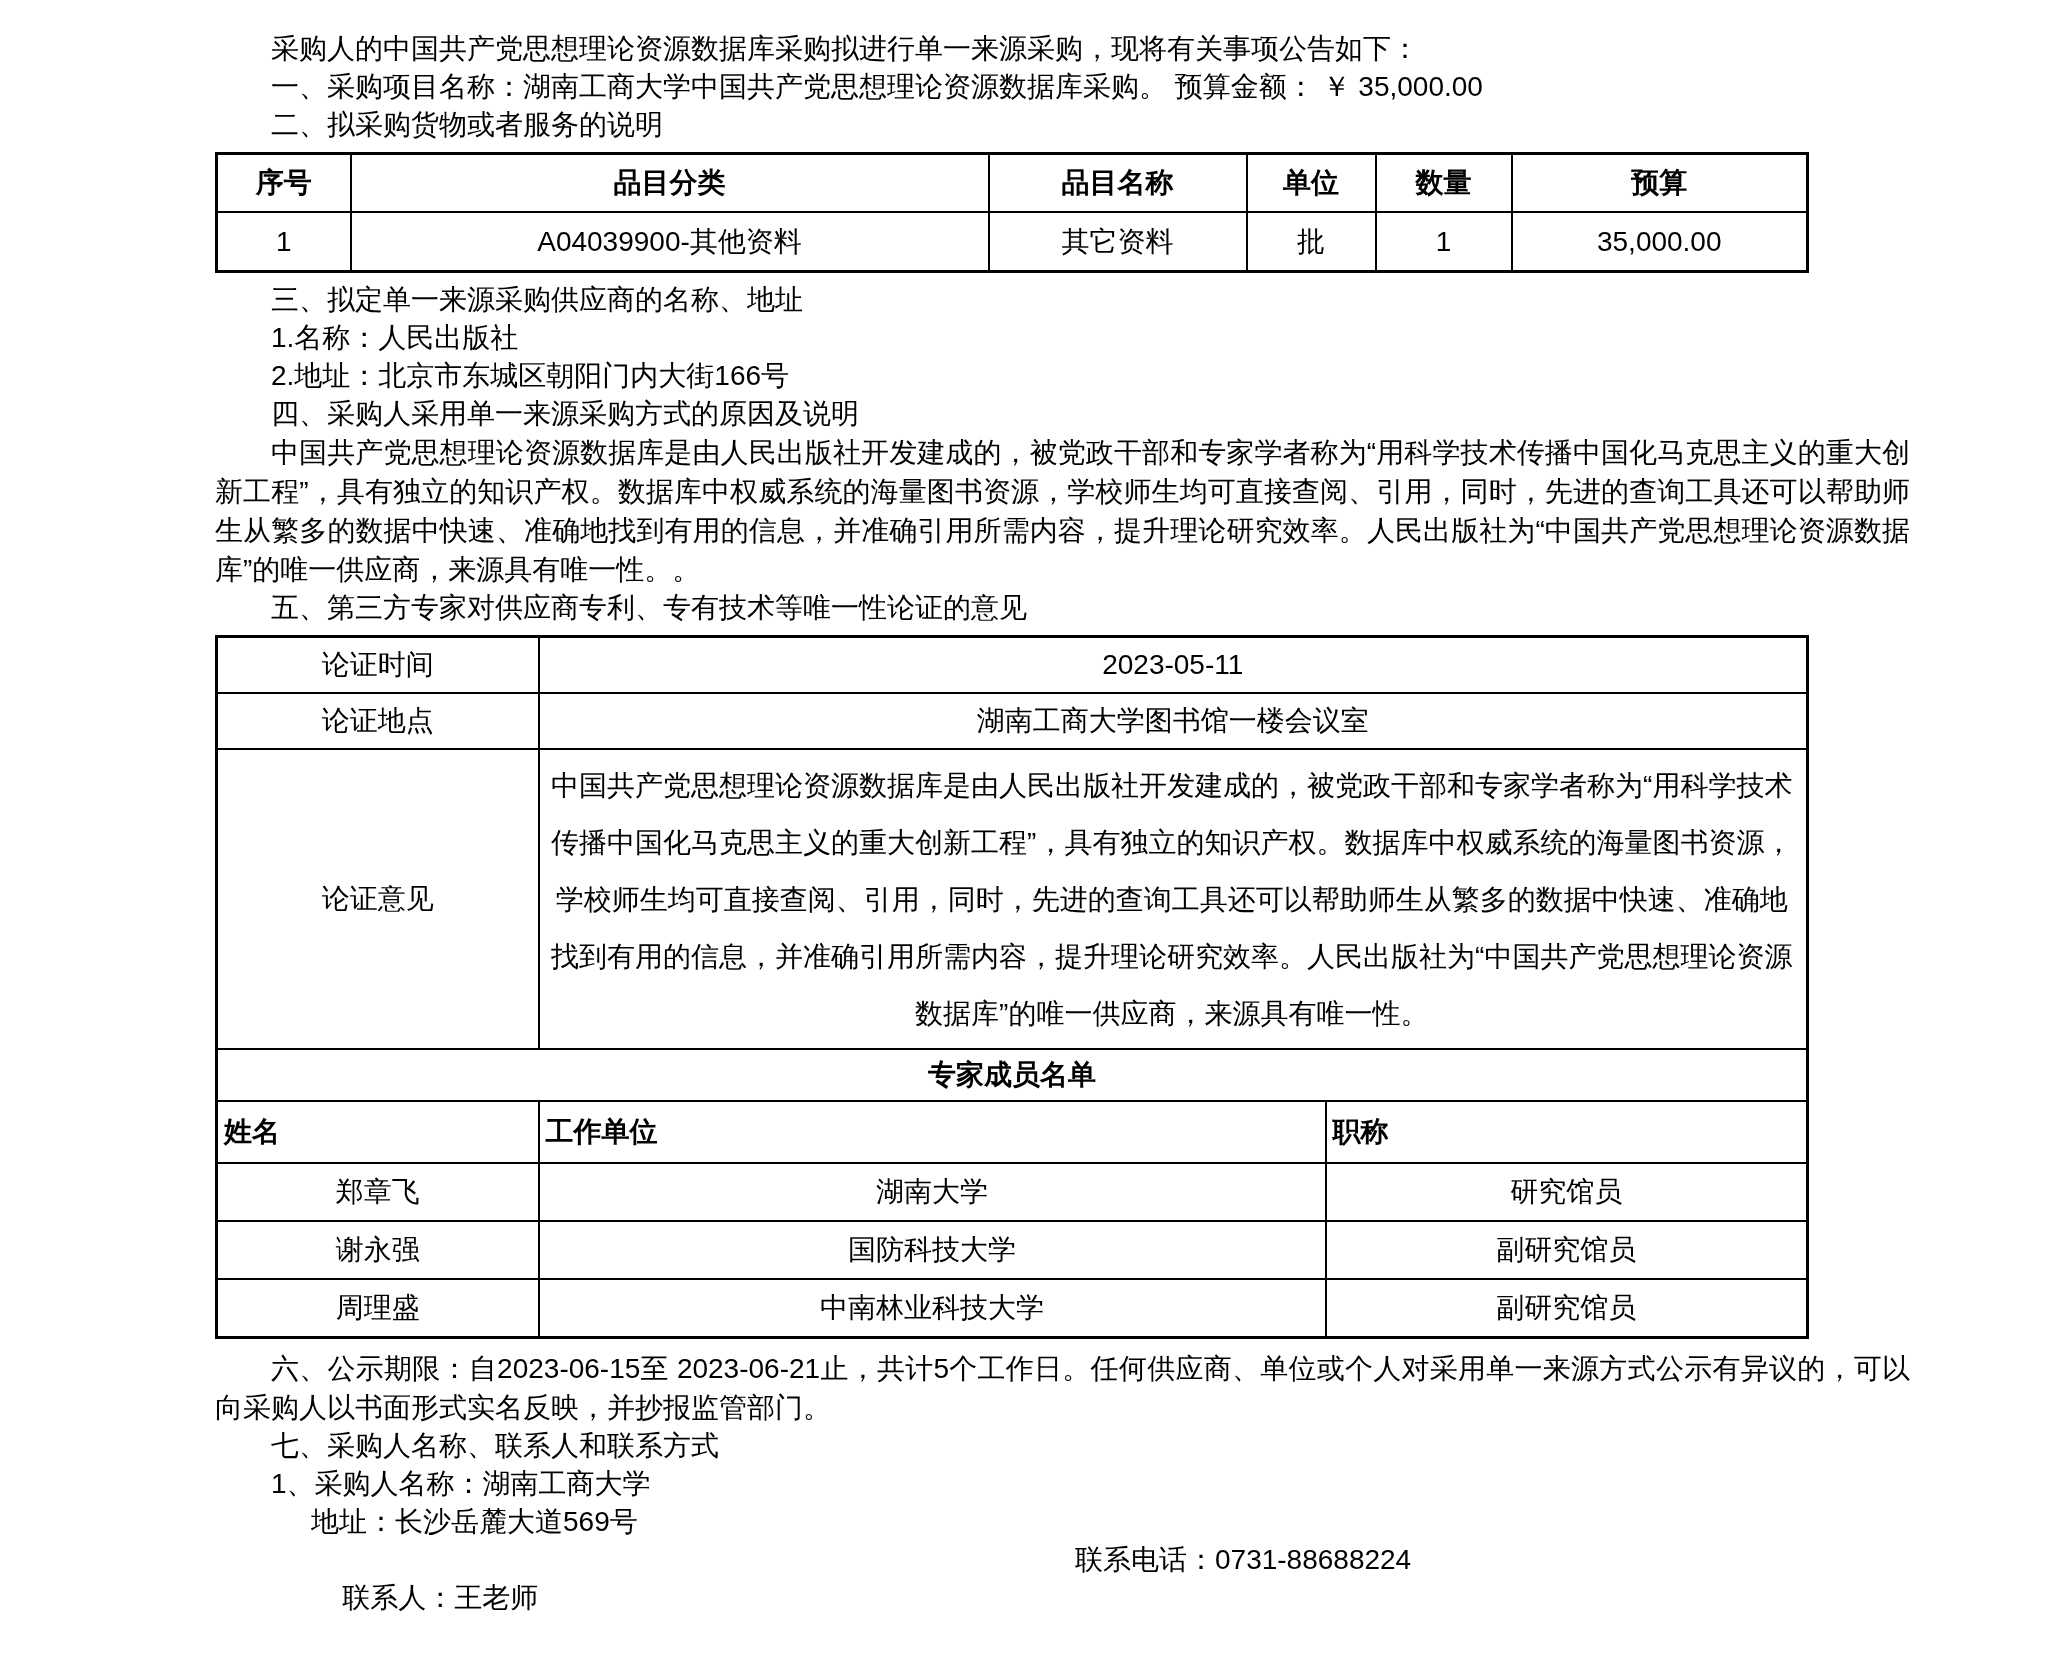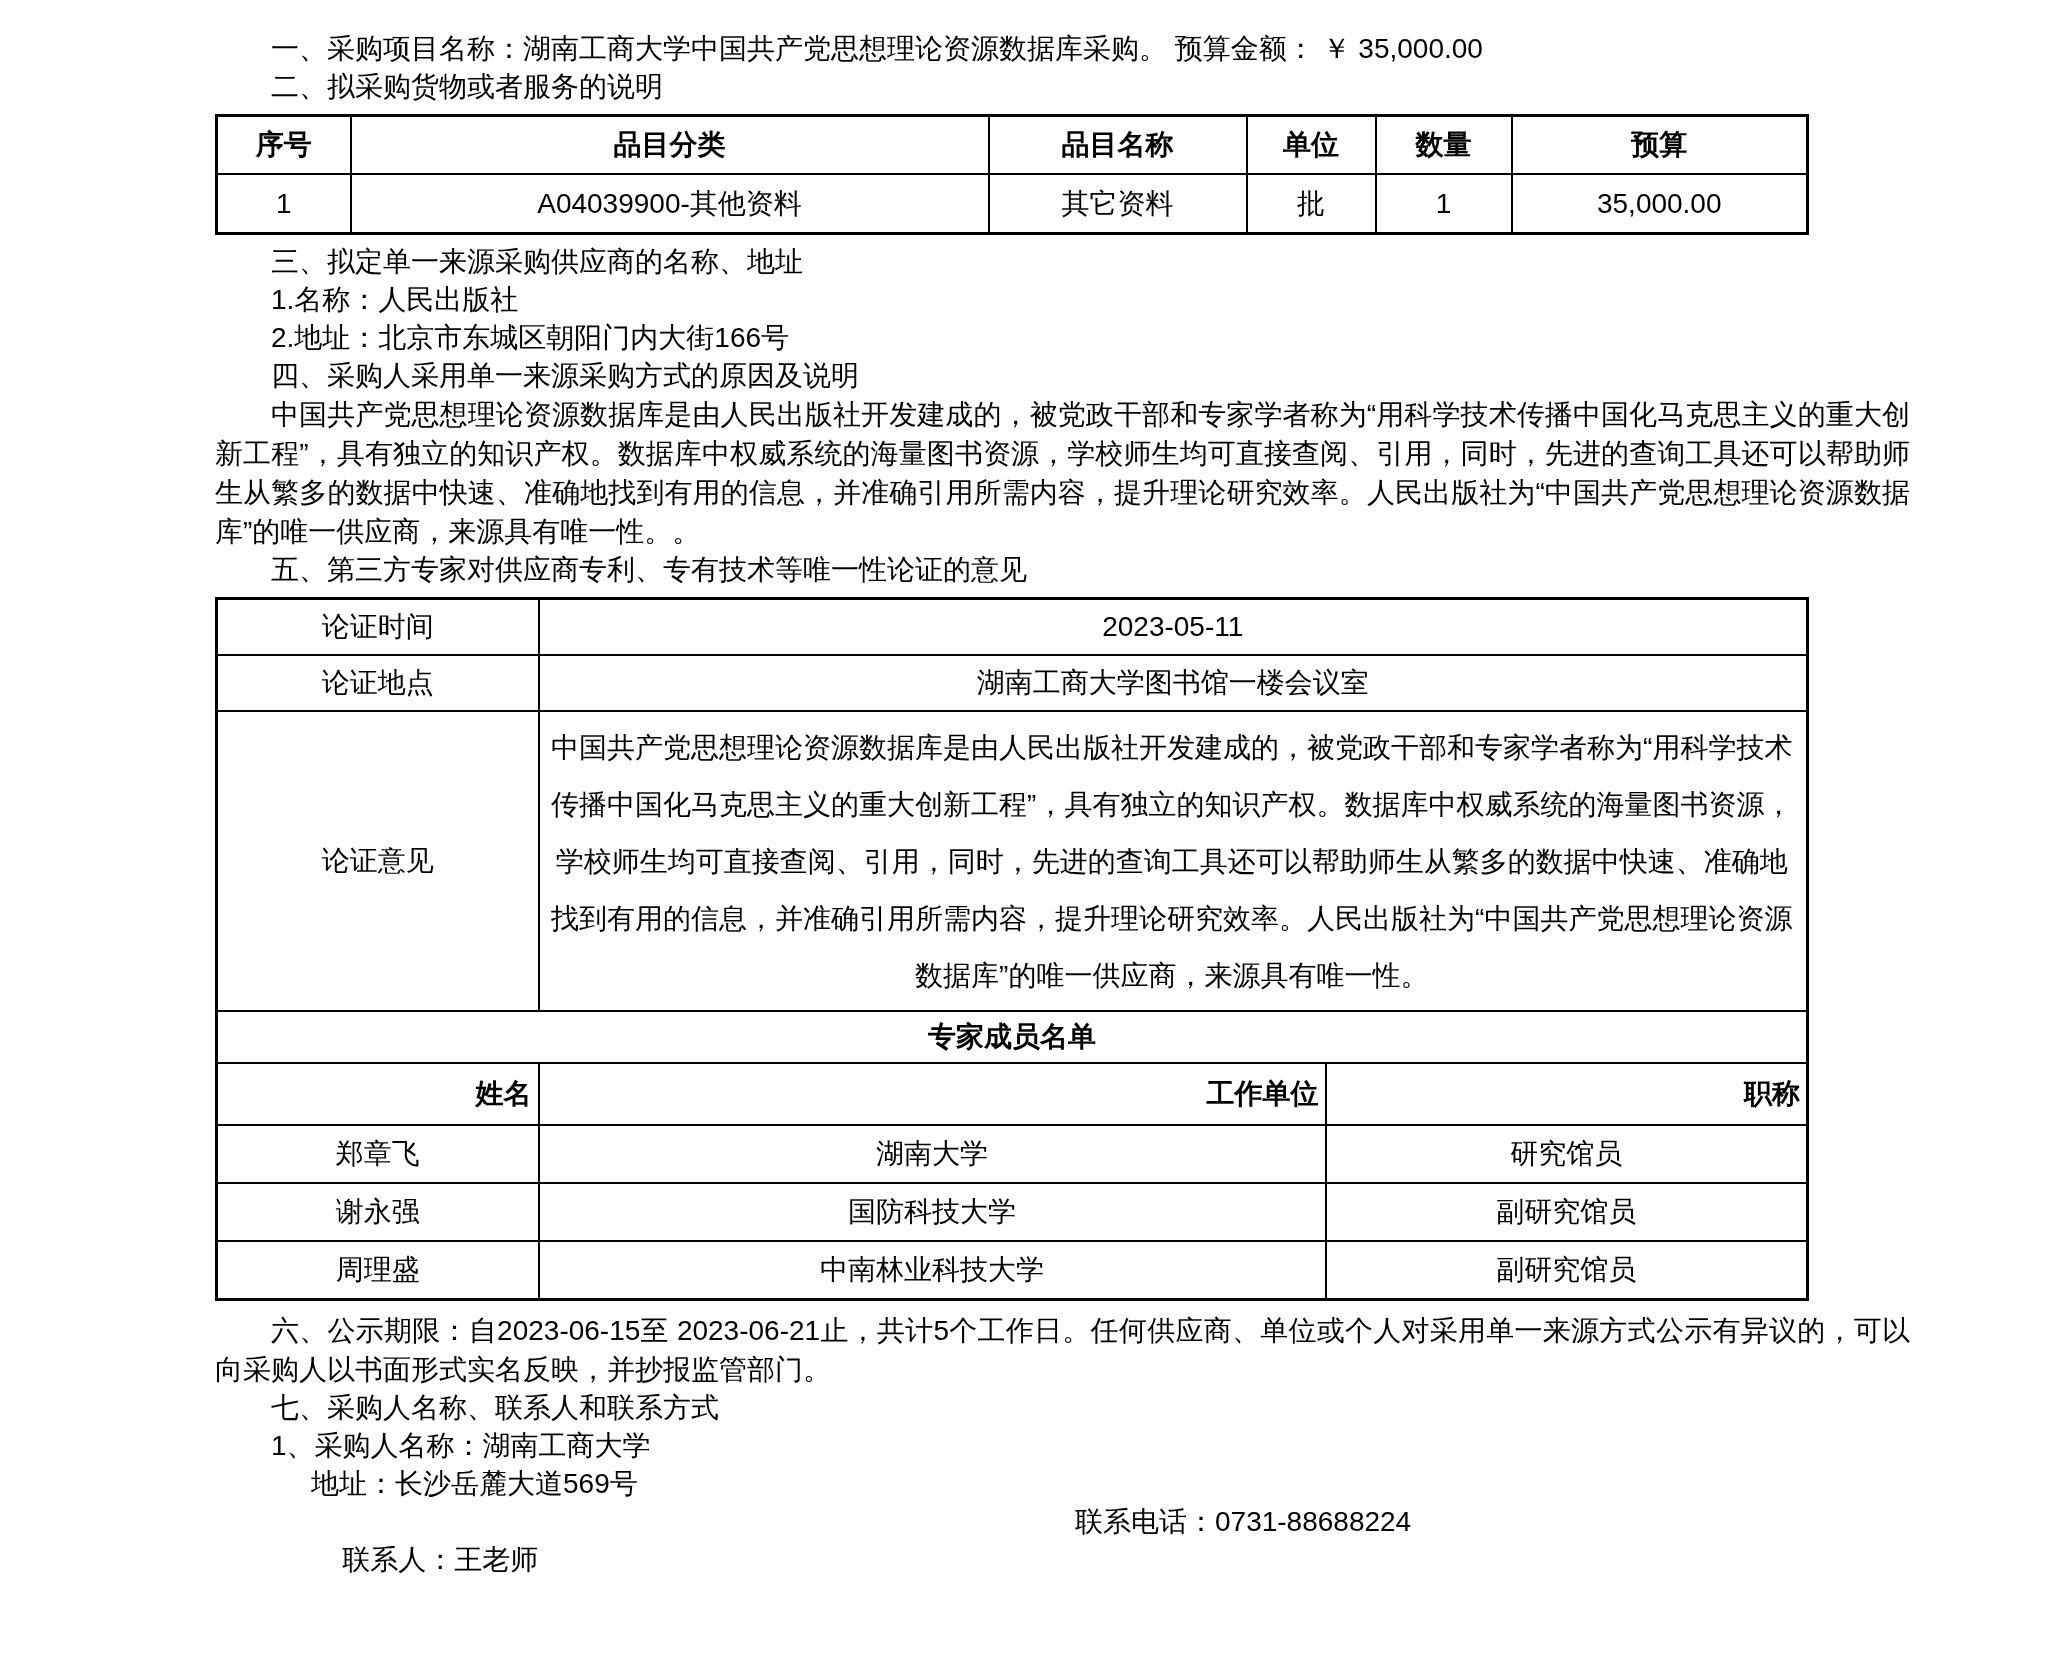--- a/index.html
+++ b/index.html
@@ -23,28 +23,29 @@
 
   
   .items-table th { height:56px; text-align:center; }
   .items-table td { height:57px; text-align:center; }
 
   
   .expert-table .label-cell { text-align:center; height:54px; }
   .expert-table .value-cell { text-align:center; padding-left:6px; }
   .opinion-cell { height:298px; line-height:57px; text-align:justify; vertical-align:middle; padding:0 8px; }
   .experts-title-cell { height:50px; text-align:center; font-weight:bold; }
-  .expert-header-row th { height:60px; text-align:right; }
+  .expert-header-row th { height:60px; text-align:left; }
   .expert-row td { height:56px; text-align:center; }
 </style>
 </head>
 <body>
 
 <div class="content">
 
+  <p class="line indent">采购人的中国共产党思想理论资源数据库采购拟进行单一来源采购，现将有关事项公告如下：</p>
 
   <p class="line indent">一、采购项目名称：湖南工商大学中国共产党思想理论资源数据库采购。 预算金额： ￥ 35,000.00</p>
 
   <p class="line indent">二、拟采购货物或者服务的说明</p>
 
   <table class="doc-table items-table">
     <colgroup>
       <col style="width:134px">
         <col style="width:638px">
         <col style="width:258px">

